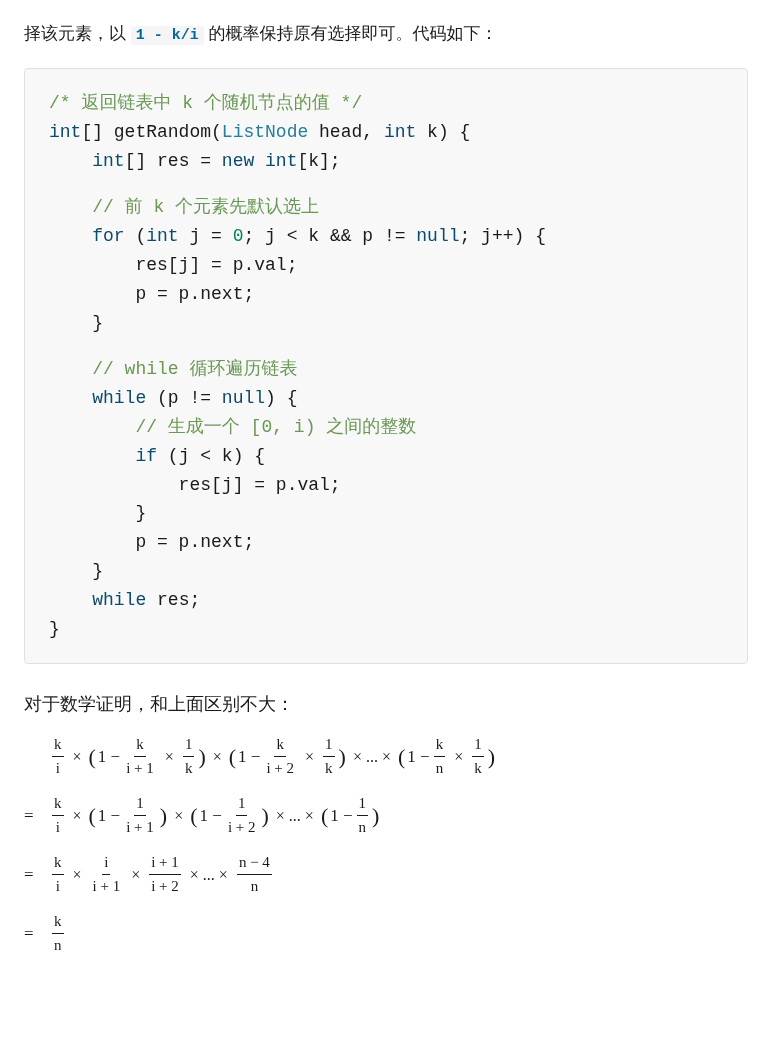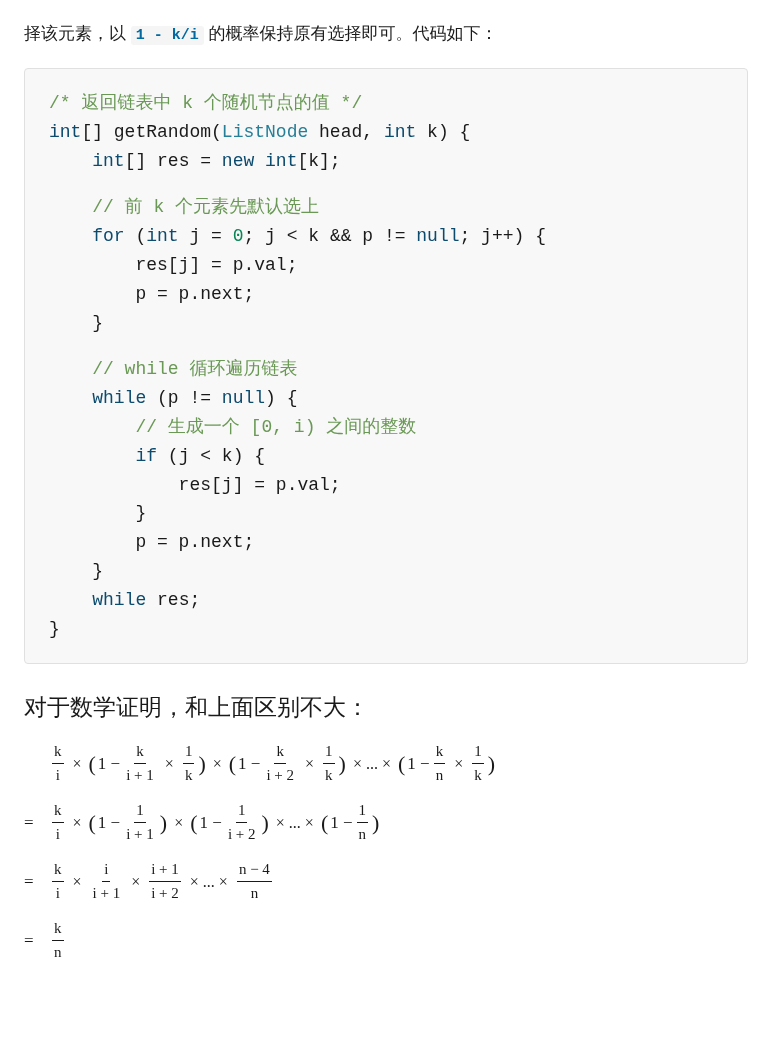--- a/index.html
+++ b/index.html
@@ -55,21 +55,21 @@
     .kw2 { color: #0c4a6e; } 
     .cm { color: #6a9955; } 
     .cn { color: #098658; } 
     .cl { color: #267f99; }
 
     .math-section {
       margin-top: 10px;
     }
 
     .math-intro {
-      font-size: 23px;
+      font-size: 18px;
       margin-bottom: 18px;
     }
 
     .frac {
       display: inline-flex;
       flex-direction: column;
       align-items: center;
       vertical-align: middle;
       margin: 0 2px;
       font-size: 15px;

